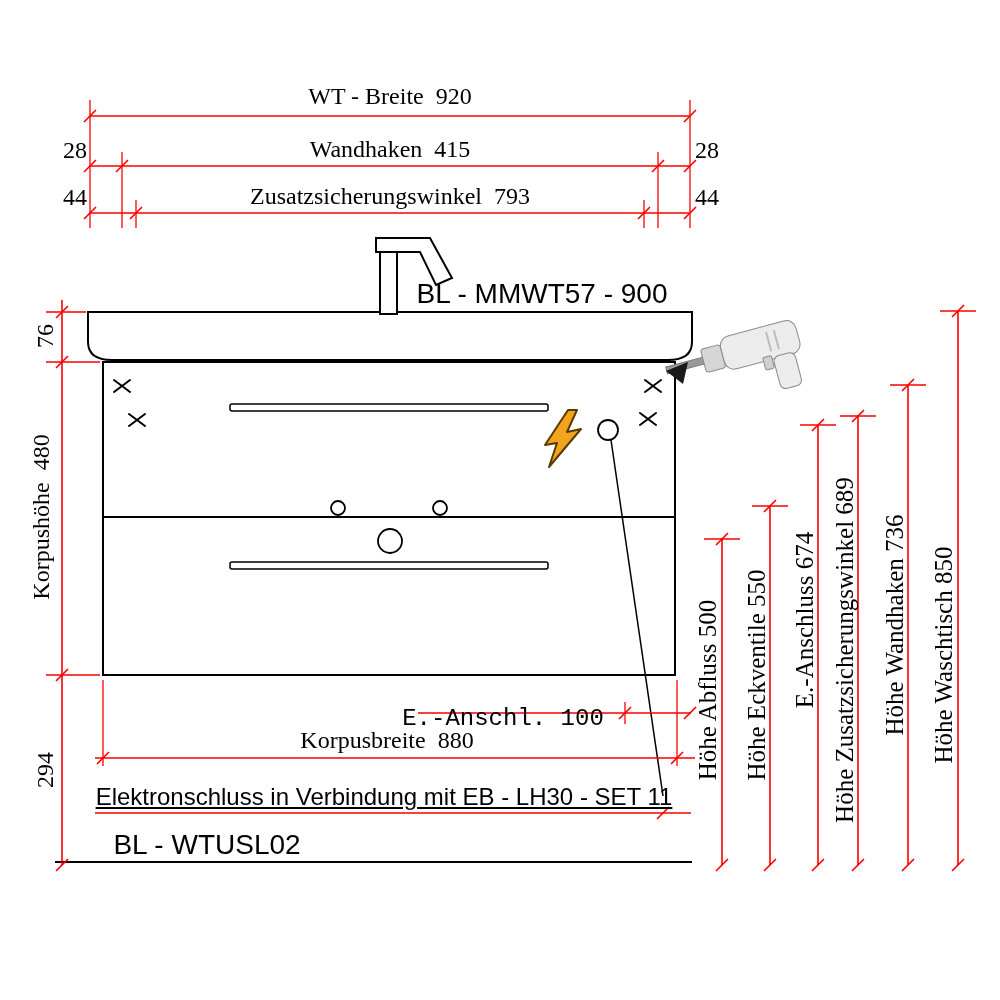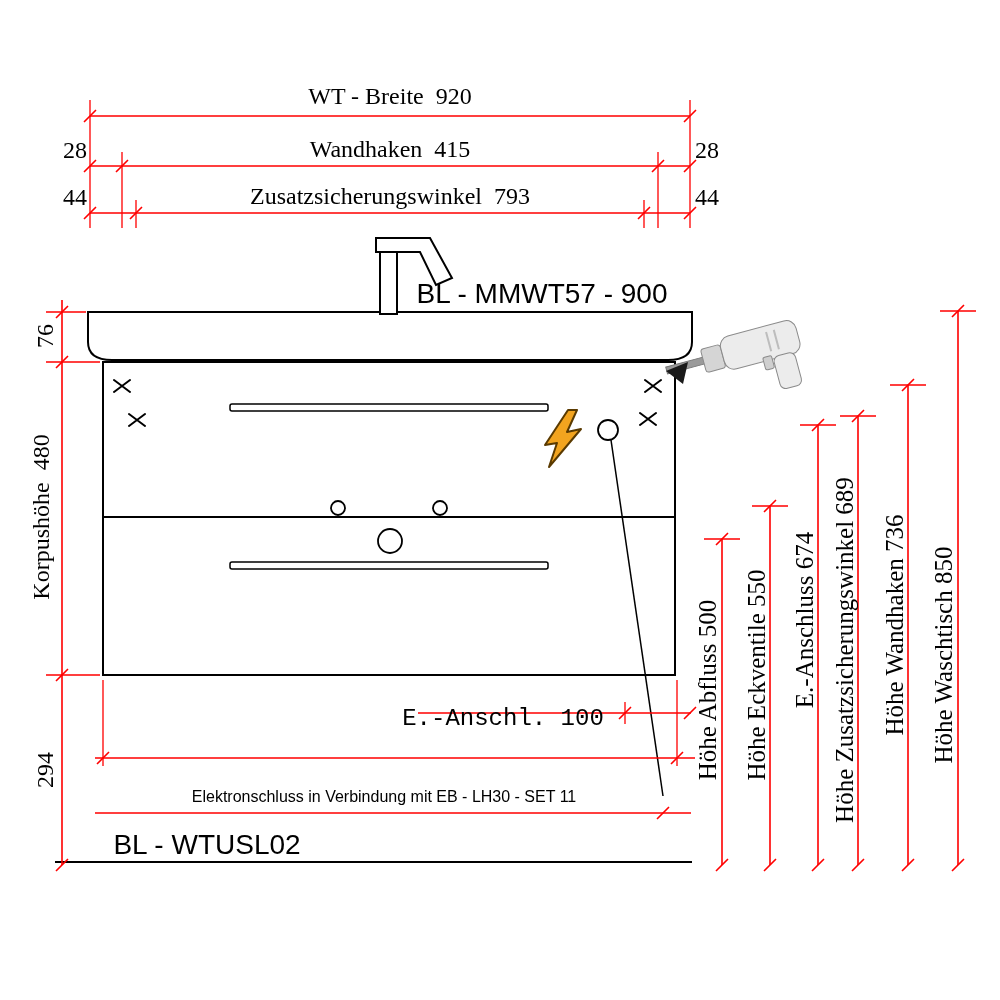--- a/index.html
+++ b/index.html
@@ -11,21 +11,21 @@
     overflow: hidden;
     font-family: "Liberation Serif", serif;
   }
   .canvas svg { position:absolute; left:0; top:0; }
   .t  { position:absolute; transform:translate(-50%,-50%); white-space:pre; color:#000; z-index:5; }
   .tr { position:absolute; transform:translate(-50%,-50%) rotate(-90deg); white-space:pre; color:#000; z-index:5; }
   .dim  { font-family:"Liberation Serif", serif; font-size:24px; }
   .dimr { font-family:"Liberation Serif", serif; font-size:25px; }
   .sans { font-family:"Liberation Sans", sans-serif; }
   .model { font-size:28px; }
-  .note  { font-size:16px; }
+  .note  { font-size:24px;text-decoration:underline; }
 </style>
 </head>
 <body>
 
 <div class="canvas">
 
   <svg width="1000" height="1000" viewBox="0 0 1000 1000">
 
     <path d="M55,862 H692" stroke="#000" stroke-width="2" fill="none"></path>
 
@@ -101,20 +101,21 @@
   <div class="t dim" style="left:390px; top:196px;">Zusatzsicherungswinkel  793</div>
   <div class="t dim" style="left:707px; top:197px;">44</div>
 
   <div class="t sans model" style="left:542px; top:294px;">BL - MMWT57 - 900</div>
 
   <div class="tr dim" style="left:45px; top:336px;">76</div>
   <div class="tr dim" style="left:41px; top:517px;">Korpushöhe  480</div>
   <div class="tr dim" style="left:45px; top:770px;">294</div>
 
   <div class="t dim" style="left:503px; top:718px;font-family:Liberation Mono, monospace;">E.-Anschl. 100</div>
+  <div class="t dim" style="left:387px; top:740px;">Korpusbreite  880</div>
 
   <div class="t sans note" style="left:384px; top:797px;">Elektronschluss in Verbindung mit EB - LH30 - SET 11</div>
   <div class="t sans model" style="left:207px; top:845px;text-align:center;">BL - WTUSL02</div>
 
   <div class="tr dimr" style="left:708px; top:690px;">Höhe Abfluss 500</div>
   <div class="tr dimr" style="left:757px; top:675px;">Höhe Eckventile 550</div>
   <div class="tr dimr" style="left:805px; top:620px;">E.-Anschluss 674</div>
   <div class="tr dimr" style="left:845px; top:650px;">Höhe Zusatzsicherungswinkel 689</div>
   <div class="tr dimr" style="left:895px; top:625px;">Höhe Wandhaken 736</div>
   <div class="tr dimr" style="left:944px; top:655px;">Höhe Waschtisch 850</div>

